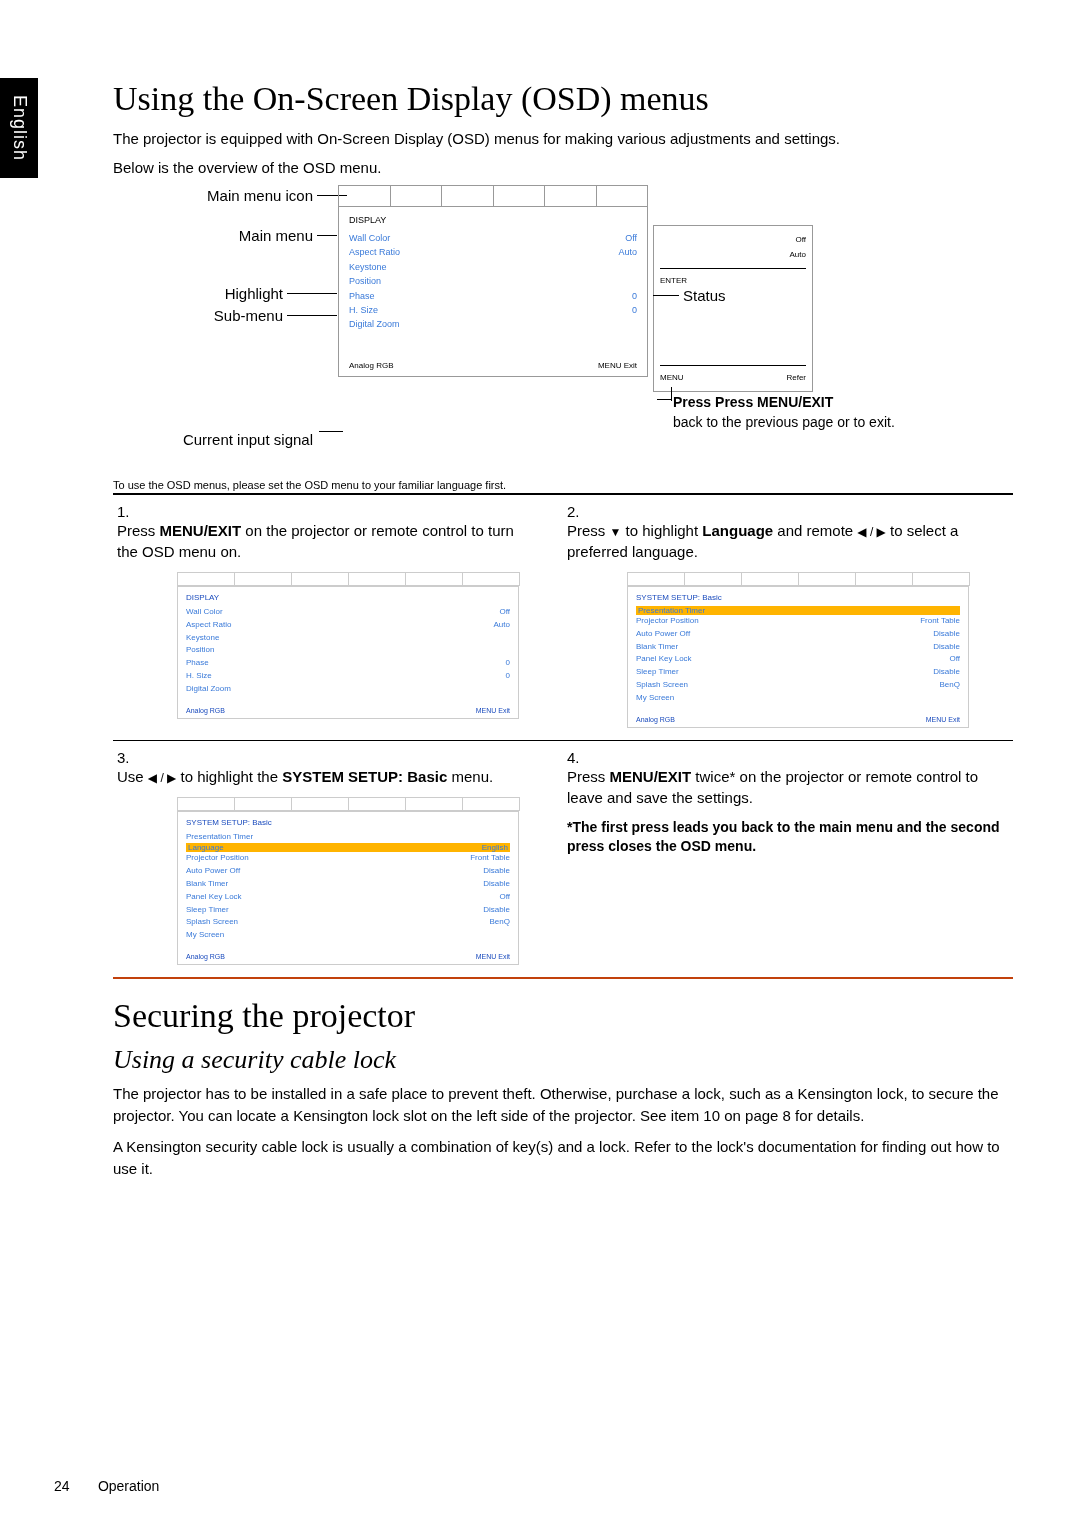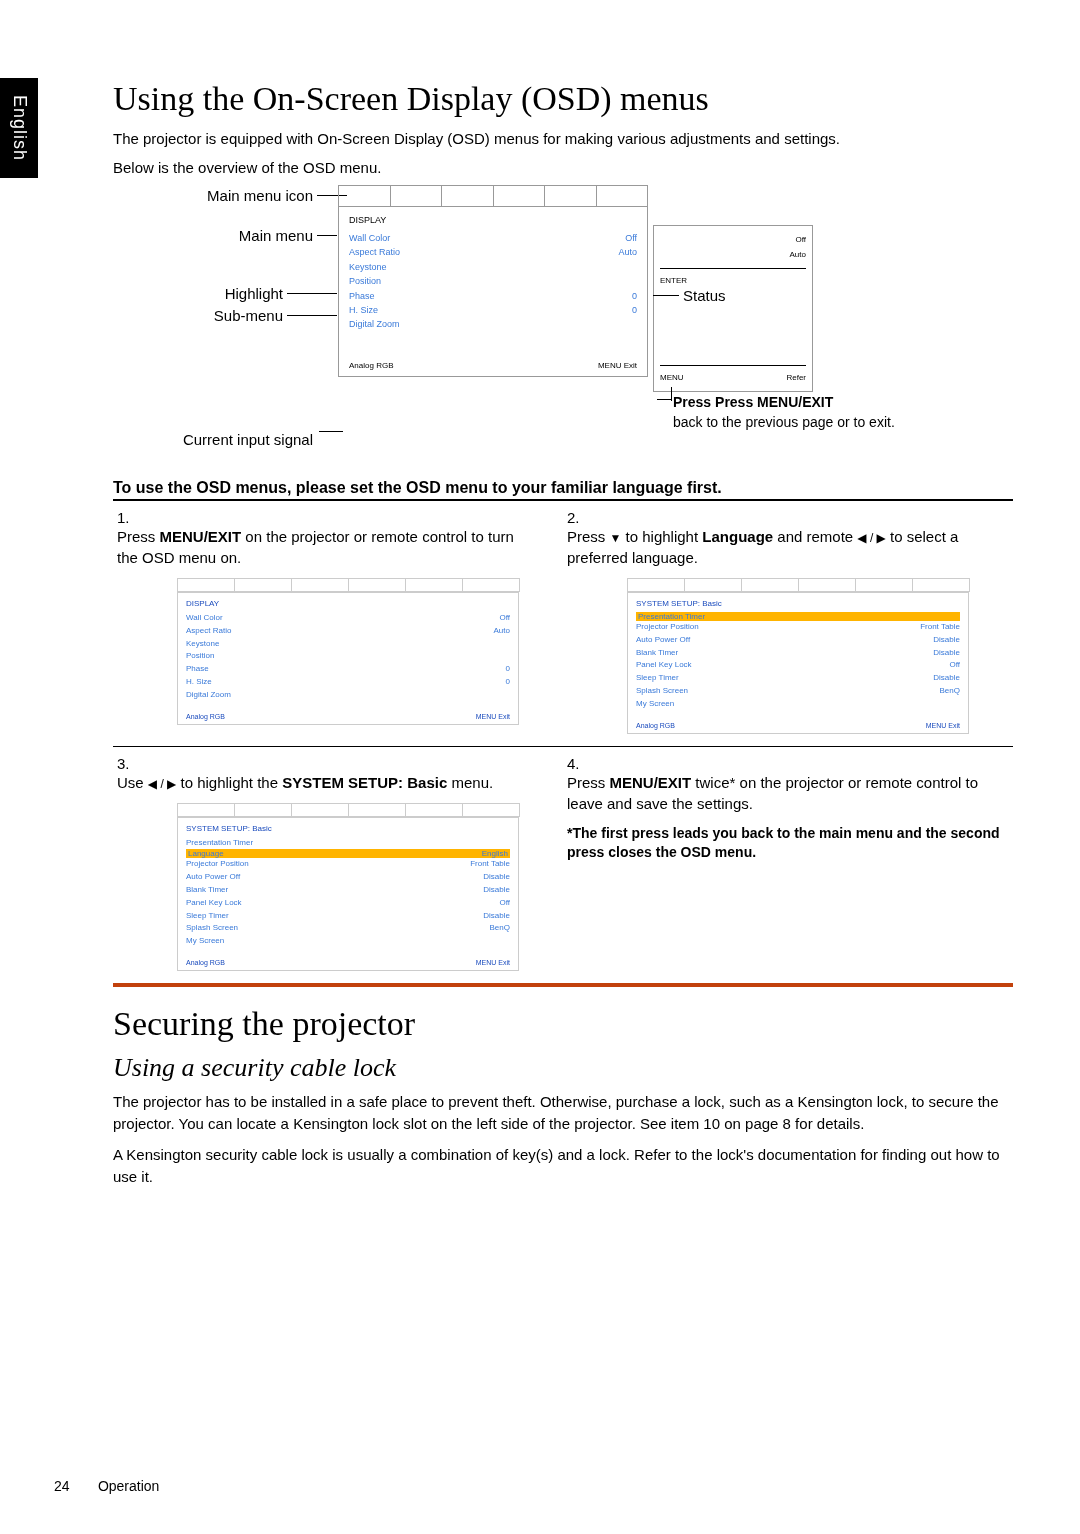--- a/index.html
+++ b/index.html
@@ -127,29 +127,28 @@
   .status-note {
     position: absolute;
     left: 560px;
     top: 208px;
     font-size: 14px;
     line-height: 1.4;
   }
   .status-note .b { font-weight: bold; }
   
   .instr {
-    font-size: 16px;
+    font-size: 11px;
     margin-top: 2px;
     margin-bottom: 2px;
-    font-weight: bold;
   }
   .steps {
     width: 100%;
     border-top: 2px solid #000;
-    border-bottom: 4px solid #c2410c;
+    border-bottom: 2px solid #c2410c;
   }
   .step-row {
     display: flex;
   }
   .halfcell {
     width: 50%;
     padding: 8px 4px;
     font-size: 15px;
   }
   .halfcell .num {

